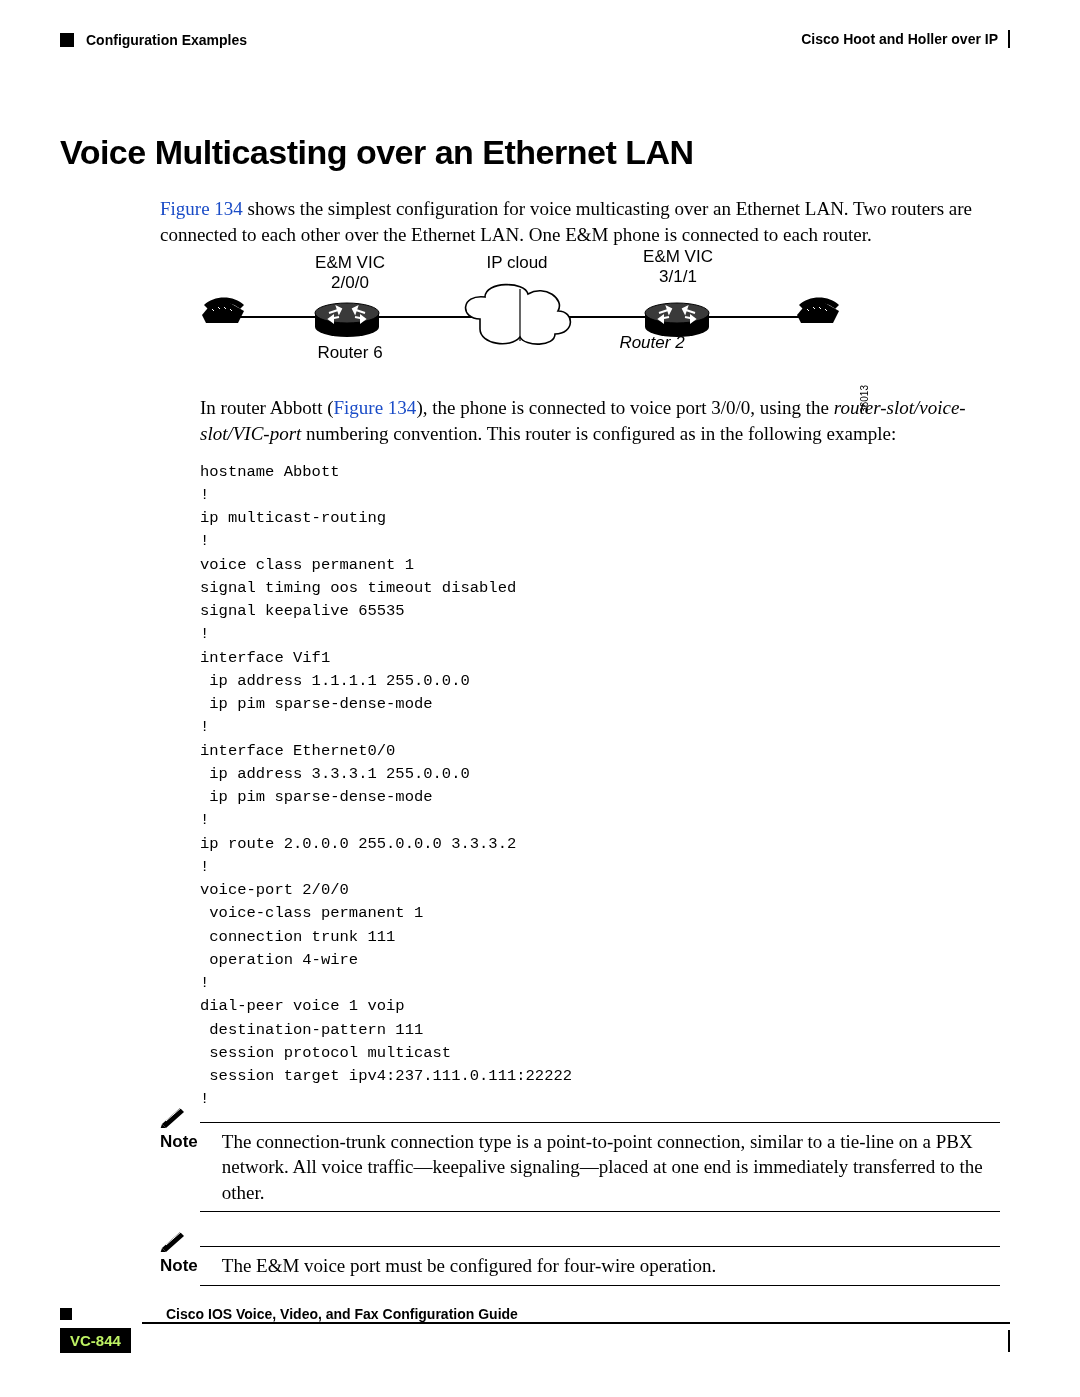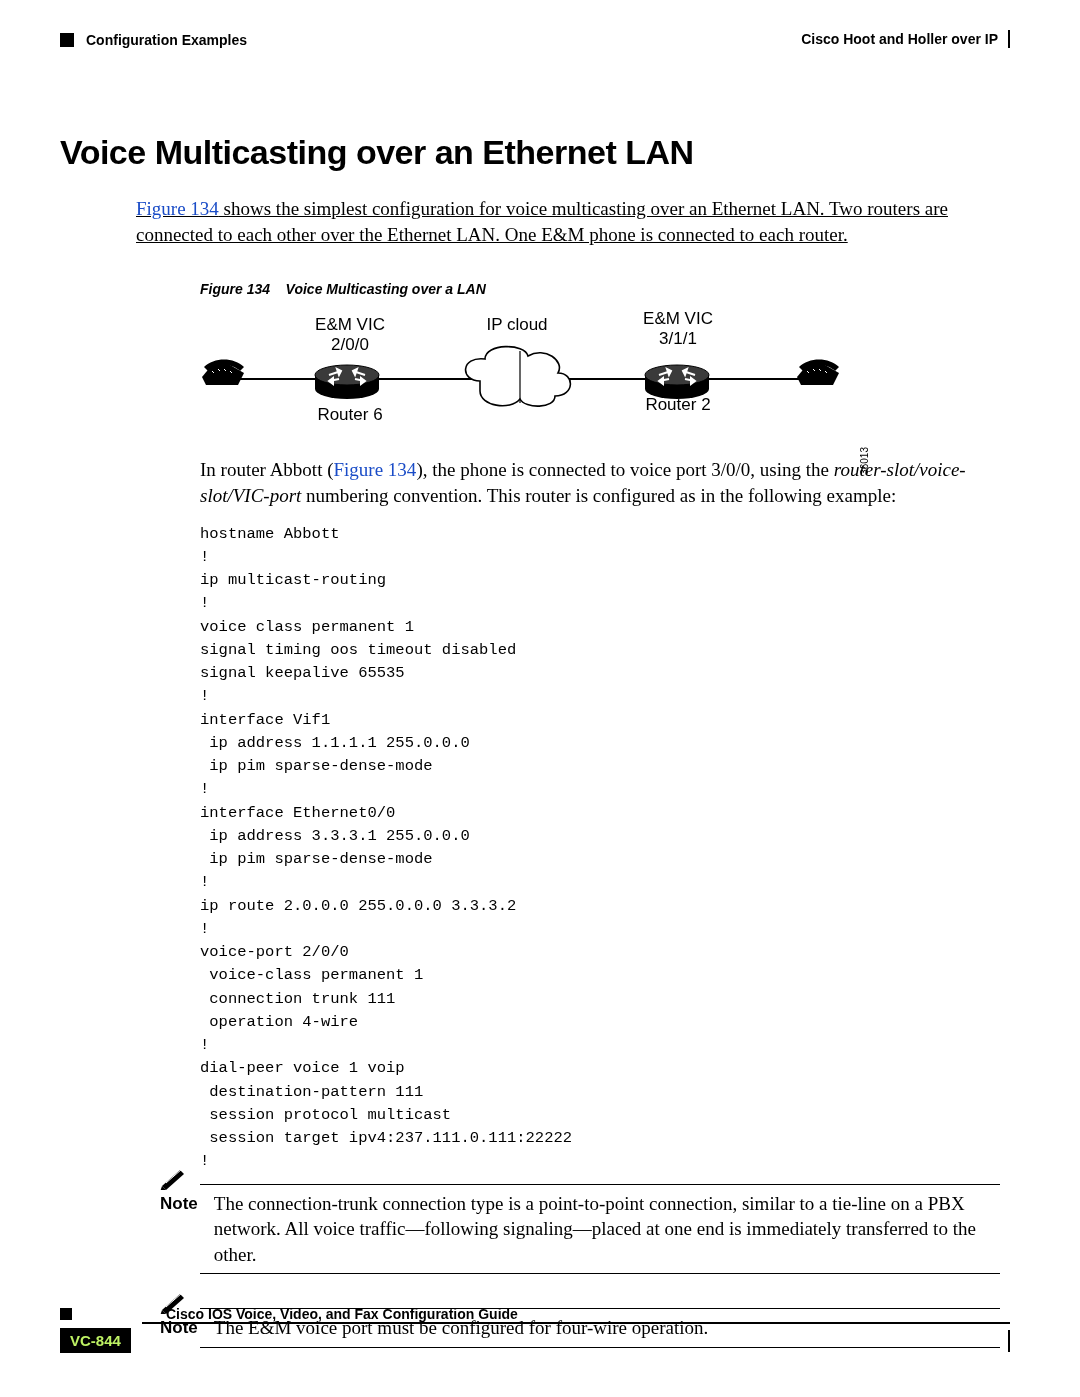--- a/index.html
+++ b/index.html
@@ -47,23 +47,22 @@
   h1 {
     font-family: Arial, Helvetica, sans-serif;
     font-weight: 800;
     font-size: 34px;
     margin-bottom: 24px;
     letter-spacing: -0.5px;
   }
   .body-text {
     font-size: 19px;
     line-height: 1.35;
-    margin-left: 76px;
+    margin-left: 100px;
     margin-right: 10px;
-    text-decoration: underline;
   }
   .link { color: #1a4cc7; }
   .fig-caption {
     font-family: Arial, Helvetica, sans-serif;
     font-weight: bold;
     font-style: italic;
     font-size: 14px;
     margin: 34px 0 12px 140px;
   }
   .figure {
@@ -110,21 +109,21 @@
     left: 0; top: -18px;
     width: 30px; height: 24px;
   }
   .note-rule {
     border-top: 1px solid #000;
     margin-left: 40px;
     margin-bottom: 6px;
   }
   .note-content {
     display: flex;
-    gap: 16px;
+    gap: 24px;
     font-size: 19px;
     line-height: 1.35;
   }
   .note-label {
     font-family: Arial, Helvetica, sans-serif;
     font-weight: bold;
     font-size: 17px;
     flex: 0 0 auto;
     padding-top: 2px;
   }
@@ -185,23 +184,20 @@
       <span class="vbar-short"></span>
     </div>
   </div>
 
   <h1>Voice Multicasting over an Ethernet LAN</h1>
 
   <p class="body-text">
     <span class="link">Figure 134</span><span> shows the simplest configuration for voice multicasting over an Ethernet LAN. Two routers are connected to each other over the Ethernet LAN. One E&amp;M phone is connected to each router.</span>
   </p>
 
-  <div class="fig-caption">
-    <span>Figure 134</span>&nbsp;&nbsp;&nbsp;&nbsp;<span>Voice Multicasting over a LAN</span>
-  </div>
 
   <div class="figure">
     <svg width="660" height="130" viewBox="0 0 660 130">
 
       <line x1="40" y1="70" x2="600" y2="70" stroke="#000" stroke-width="2"></line>
 
       <g transform="translate(270,42)">
         <path d="M10,30 C-10,30 -10,5 15,8 C15,-8 55,-8 58,5 C75,-5 95,10 88,22 C105,22 105,45 85,45 C85,58 55,58 50,48 C40,60 10,55 10,40 Z" fill="#fff" stroke="#000" stroke-width="1.6"></path>
         <line x1="50" y1="0" x2="50" y2="52" stroke="#000" stroke-width="1.2"></line>
       </g>
@@ -263,21 +259,21 @@
     <div class="fig-label" style="left:110px; top:6px; width:80px;">
       <span>E&amp;M VIC</span><br>
       <span>2/0/0</span>
     </div>
     <div class="fig-label" style="left:282px; top:6px; width:70px;">IP cloud</div>
     <div class="fig-label" style="left:438px; top:0px; width:80px;">
       <span>E&amp;M VIC</span><br>
       <span>3/1/1</span>
     </div>
     <div class="fig-label" style="left:110px; top:96px; width:80px;">Router 6</div>
-    <div class="fig-label" style="left:438px; top:86px; width:80px;">Router 2</div>
+    <div class="fig-label" style="left:412px; top:86px; width:80px;font-style:italic;">Router 2</div>
     <div class="fig-id">36013</div>
   </div>
 
   <p class="para2">
     <span>In router Abbott (</span><span class="link">Figure 134</span><span>), the phone is connected to voice port 3/0/0, using the </span><span class="italic">router-slot/voice-slot/VIC-port</span><span> numbering convention. This router is configured as in the following example:</span>
   </p>
 
   <pre class="code">hostname Abbott
 !
 ip multicast-routing
@@ -309,21 +305,21 @@
 
   <div class="note-block">
     <svg class="note-icon" viewBox="0 0 30 24">
       <path d="M2,20 L20,4 L24,8 L6,24 Z" fill="#000"></path>
       <path d="M2,20 L6,24 L0,26 Z" fill="#000"></path>
       <line x1="6" y1="17" x2="22" y2="3" stroke="#fff" stroke-width="1"></line>
     </svg>
     <div class="note-rule"></div>
     <div class="note-content">
       <span class="note-label">Note</span>
-      <span class="note-text">The connection-trunk connection type is a point-to-point connection, similar to a tie-line on a PBX network. All voice traffic—following signaling—placed at one end is immediately transferred to the other.</span>
+      <span class="note-text">The connection-trunk connection type is a point-to-point connection, similar to a tie-line on a PBX network. All voice traffic—keepalive signaling—placed at one end is immediately transferred to the other.</span>
     </div>
     <div class="note-rule-bottom"></div>
   </div>
 
   <div class="note-block" style="margin-top:34px;">
     <svg class="note-icon" viewBox="0 0 30 24">
       <path d="M2,20 L20,4 L24,8 L6,24 Z" fill="#000"></path>
       <path d="M2,20 L6,24 L0,26 Z" fill="#000"></path>
       <line x1="6" y1="17" x2="22" y2="3" stroke="#fff" stroke-width="1"></line>
     </svg>

